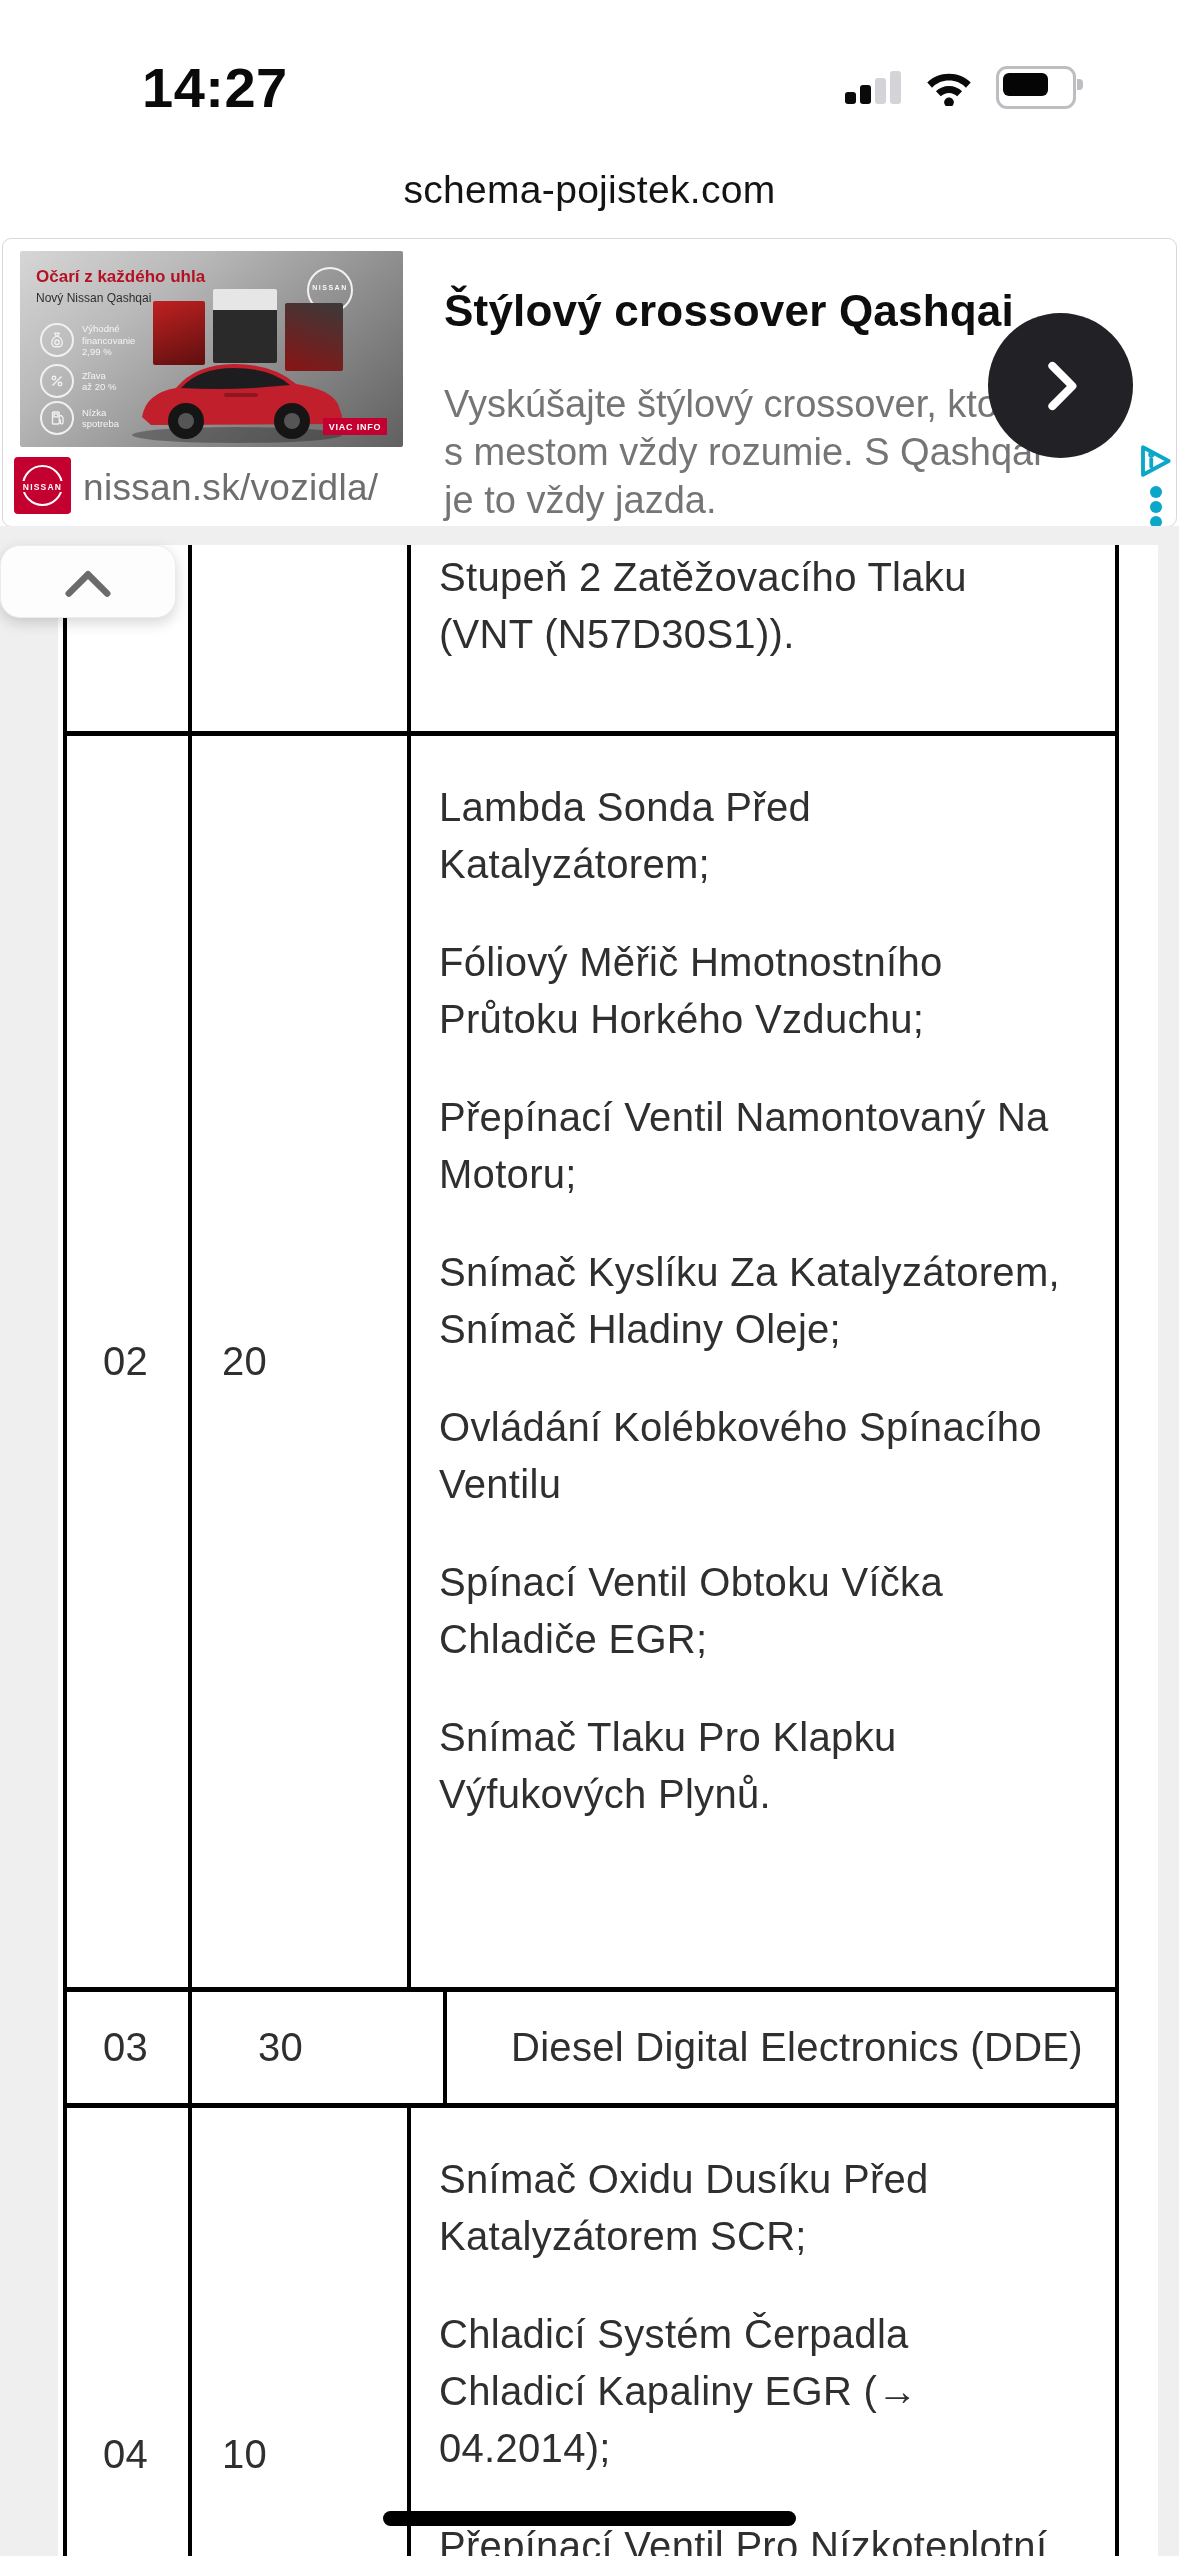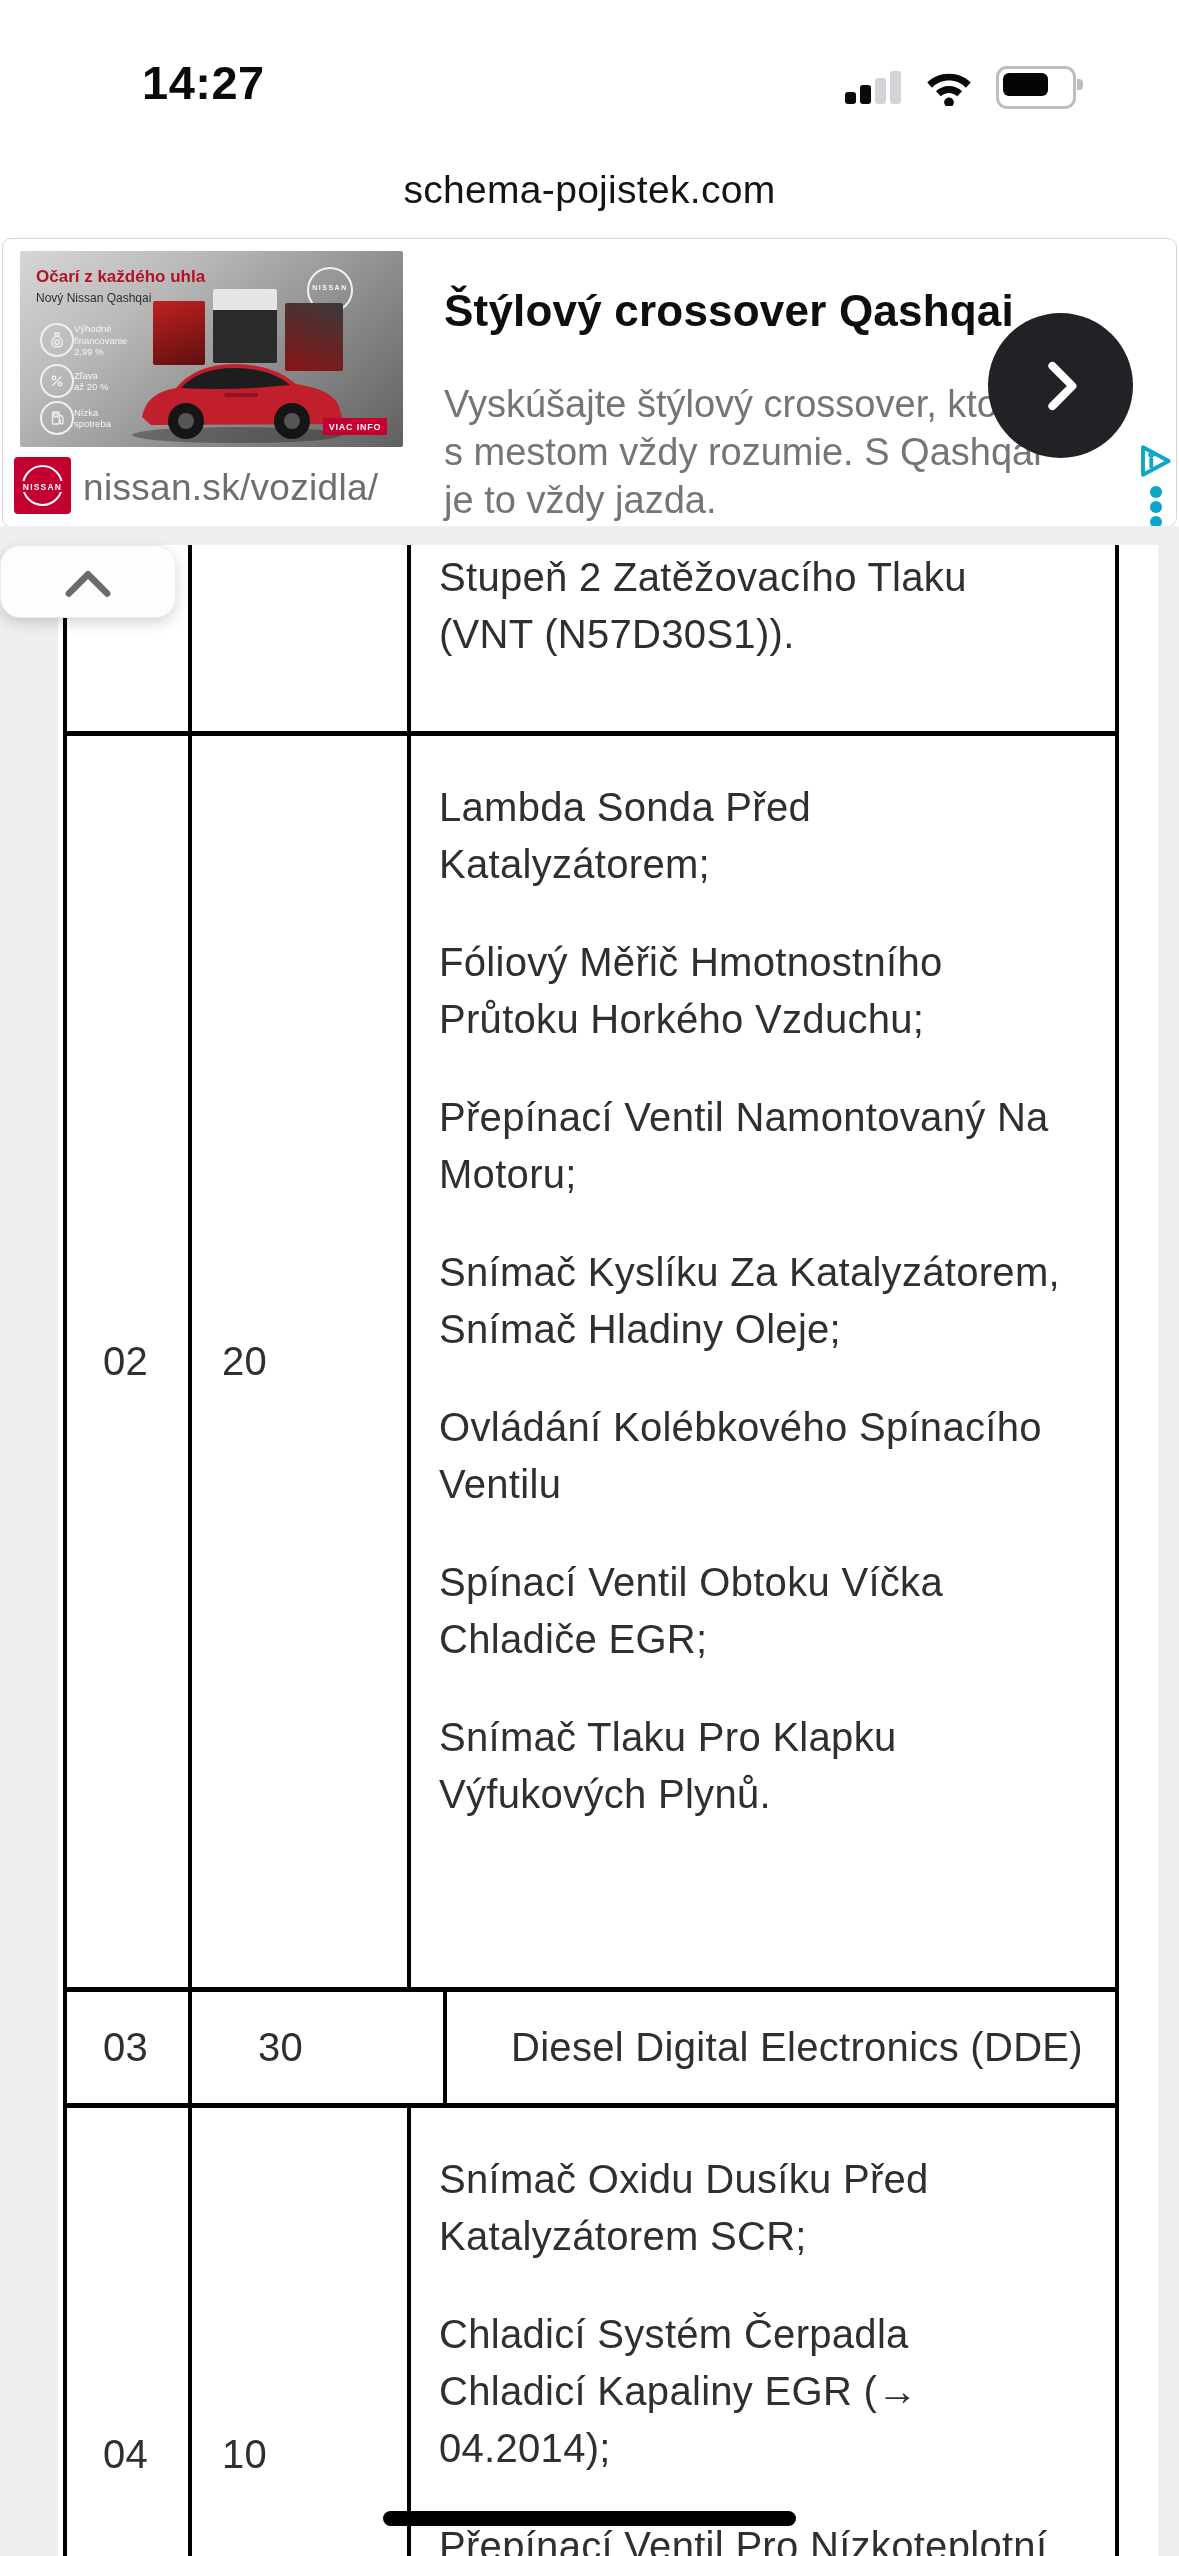--- a/index.html
+++ b/index.html
@@ -1,20 +1,20 @@
 <!DOCTYPE html>
 <html><head>
 <meta charset="utf-8">
 <style>
   html,body{margin:0;padding:0;background:#444;}
   .screen{position:relative;width:1179px;height:2556px;margin:0 auto;background:#ffffff;
     overflow:hidden;font-family:"Liberation Sans",sans-serif;-webkit-font-smoothing:antialiased;}
 
   
-  .status-time{position:absolute;left:142px;top:55px;font-size:47px;font-weight:700;color:#0a0a0a;letter-spacing:.5px;}
+  .status-time{position:absolute;left:142px;top:55px;font-size:56px;font-weight:700;color:#0a0a0a;letter-spacing:.5px;}
   .sig{position:absolute;left:845px;top:70px;width:62px;height:34px;}
   .sig i{position:absolute;bottom:0;width:11px;border-radius:3px;background:#0a0a0a;}
   .sig i:nth-child(1){left:0;height:12px;}
   .sig i:nth-child(2){left:15px;height:19px;}
   .sig i:nth-child(3){left:30px;height:26px;background:#d4d4d8;}
   .sig i:nth-child(4){left:45px;height:33px;background:#d4d4d8;}
   .wifi{position:absolute;left:920px;top:62px;width:58px;height:44px;}
   .batt{position:absolute;left:996px;top:66px;width:74px;height:37px;border:3px solid #bdbdc2;border-radius:11px;}
   .batt .fill{position:absolute;left:4px;top:4px;width:45px;height:23px;background:#050505;border-radius:6px;}
   .batt .nub{position:absolute;right:-10px;top:10px;width:6px;height:11px;background:#bdbdc2;border-radius:0 4px 4px 0;}
@@ -25,21 +25,21 @@
   
   .ad-card{position:absolute;left:2px;top:238px;width:1173px;height:287px;background:#fff;
     border:1px solid #d8d8d8;border-radius:9px;}
   .ad-img{position:absolute;left:17px;top:12px;width:383px;height:196px;overflow:hidden;border-radius:2px;
     background:linear-gradient(140deg,#d6d6d6 0%,#b9b9b9 30%,#8f8f8f 62%,#606060 100%);}
   .ad-tagline{position:absolute;left:16px;top:16px;font-size:17px;font-weight:700;color:#b31224;}
   .ad-sub{position:absolute;left:16px;top:40px;font-size:12px;color:#2e2e2e;}
   .n-badge{position:absolute;left:287px;top:16px;width:42px;height:42px;border:2px solid #f2f2f2;border-radius:50%;}
   .n-badge span{position:absolute;left:0;top:15px;width:100%;text-align:center;font-size:7px;font-weight:700;
     color:#f8f8f8;letter-spacing:1.5px;}
-  .feat{position:absolute;left:20px;display:flex;align-items:center;}
+  .feat{position:absolute;left:20px;display:flex;align-items:center;gap:8px;}
   .feat .fic{width:34px;height:34px;border:2px solid #f0f0f0;border-radius:50%;box-sizing:border-box;
     display:flex;align-items:center;justify-content:center;color:#f0f0f0;flex:0 0 auto;}
   .feat .ftx{font-size:9.5px;line-height:11.5px;color:#f4f4f4;}
   .tile{position:absolute;border-radius:2px;}
   .car{position:absolute;left:104px;top:84px;width:226px;height:110px;}
   .viac{position:absolute;left:303px;top:167px;width:64px;height:17px;background:#c3002f;color:#fff;
     font-size:9px;font-weight:700;display:flex;align-items:center;justify-content:center;letter-spacing:.8px;}
   .ad-headline{position:absolute;left:441px;top:47px;font-size:44px;font-weight:700;color:#0e0e0e;letter-spacing:.2px;}
   .ad-body{position:absolute;left:441px;top:141px;font-size:38px;color:#757575;}
   .ad-body div{height:48px;line-height:48px;}

